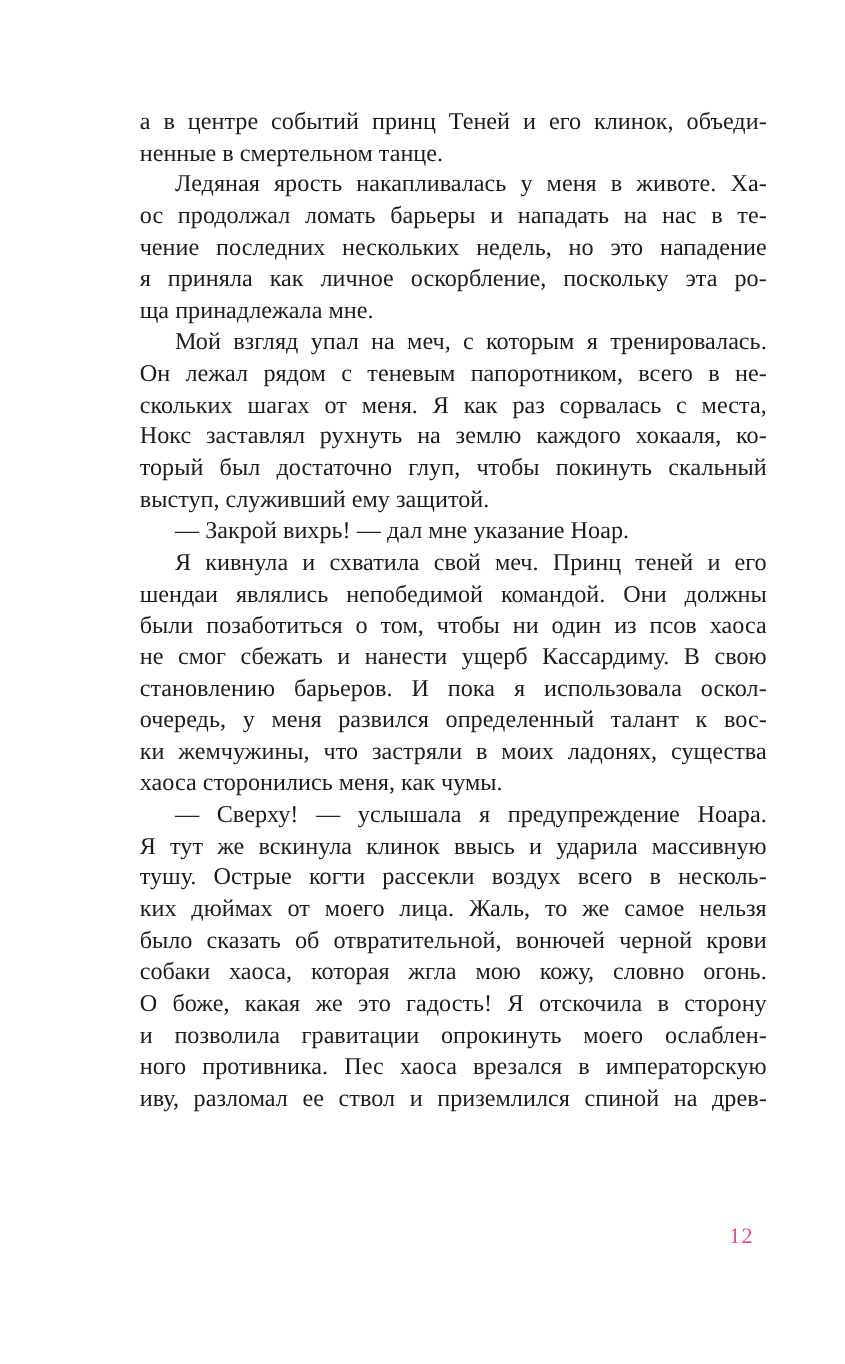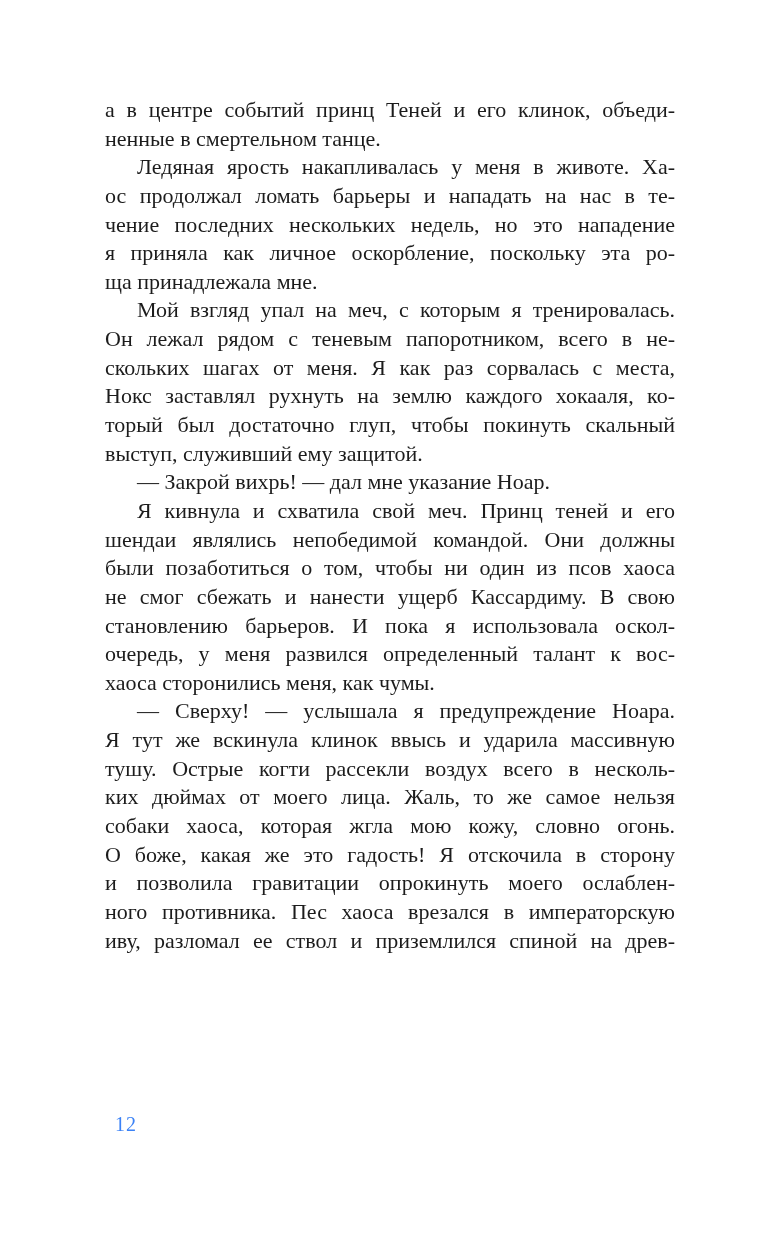--- a/index.html
+++ b/index.html
@@ -16,21 +16,21 @@
     position: relative;
     width: 768px;
     height: 1240px;
     background: #ffffff;
     font-family: "Liberation Serif", "DejaVu Serif", serif;
     color: #1c1c1c;
   }
 
   .text-block {
     position: absolute;
-    left: 105px;
+    left: 127px;
     top: 96px;
     width: 570px;
     font-size: 22px;
     line-height: 28.65px;
     font-weight: 400;
     -webkit-font-smoothing: antialiased;
   }
 
   
   .line {
@@ -49,24 +49,24 @@
   
   .line.indent {
     text-indent: 32px;
   }
 
   .page-number {
     position: absolute;
     top: 1112px;
     left: 115px;
     width: 570px;
-    text-align: left;
+    text-align: right;
     font-size: 20px;
     line-height: 24px;
-    color: #3b82f6;
+    color: #ec4899;
     letter-spacing: 1px;
   }
 </style>
 </head>
 <body>
 
 <div class="book-page">
   <div class="text-block">
       <div class="line">а в центре событий принц Теней и его клинок, объеди-</div>
       <div class="line para-end">ненные в смертельном танце.</div>
@@ -81,25 +81,27 @@
       <div class="line">Нокс заставлял рухнуть на землю каждого хокааля, ко-</div>
       <div class="line">торый был достаточно глуп, чтобы покинуть скальный</div>
       <div class="line para-end">выступ, служивший ему защитой.</div>
       <div class="line indent para-end">— Закрой вихрь! — дал мне указание Ноар.</div>
       <div class="line indent">Я кивнула и схватила свой меч. Принц теней и его</div>
       <div class="line">шендаи являлись непобедимой командой. Они должны</div>
       <div class="line">были позаботиться о том, чтобы ни один из псов хаоса</div>
       <div class="line">не смог сбежать и нанести ущерб Кассардиму. В свою</div>
       <div class="line">становлению барьеров. И пока я использовала оскол-</div>
       <div class="line">очередь, у меня развился определенный талант к вос-</div>
+      <div class="line">ки жемчужины, что застряли в моих ладонях, существа</div>
       <div class="line para-end">хаоса сторонились меня, как чумы.</div>
       <div class="line indent">— Сверху! — услышала я предупреждение Ноара.</div>
       <div class="line">Я тут же вскинула клинок ввысь и ударила массивную</div>
       <div class="line">тушу. Острые когти рассекли воздух всего в несколь-</div>
       <div class="line">ких дюймах от моего лица. Жаль, то же самое нельзя</div>
+      <div class="line">было сказать об отвратительной, вонючей черной крови</div>
       <div class="line">собаки хаоса, которая жгла мою кожу, словно огонь.</div>
       <div class="line">О боже, какая же это гадость! Я отскочила в сторону</div>
       <div class="line">и позволила гравитации опрокинуть моего ослаблен-</div>
       <div class="line">ного противника. Пес хаоса врезался в императорскую</div>
       <div class="line">иву, разломал ее ствол и приземлился спиной на древ-</div>
     </div>
   <div class="page-number">12</div>
 </div>
 
 </body></html>

